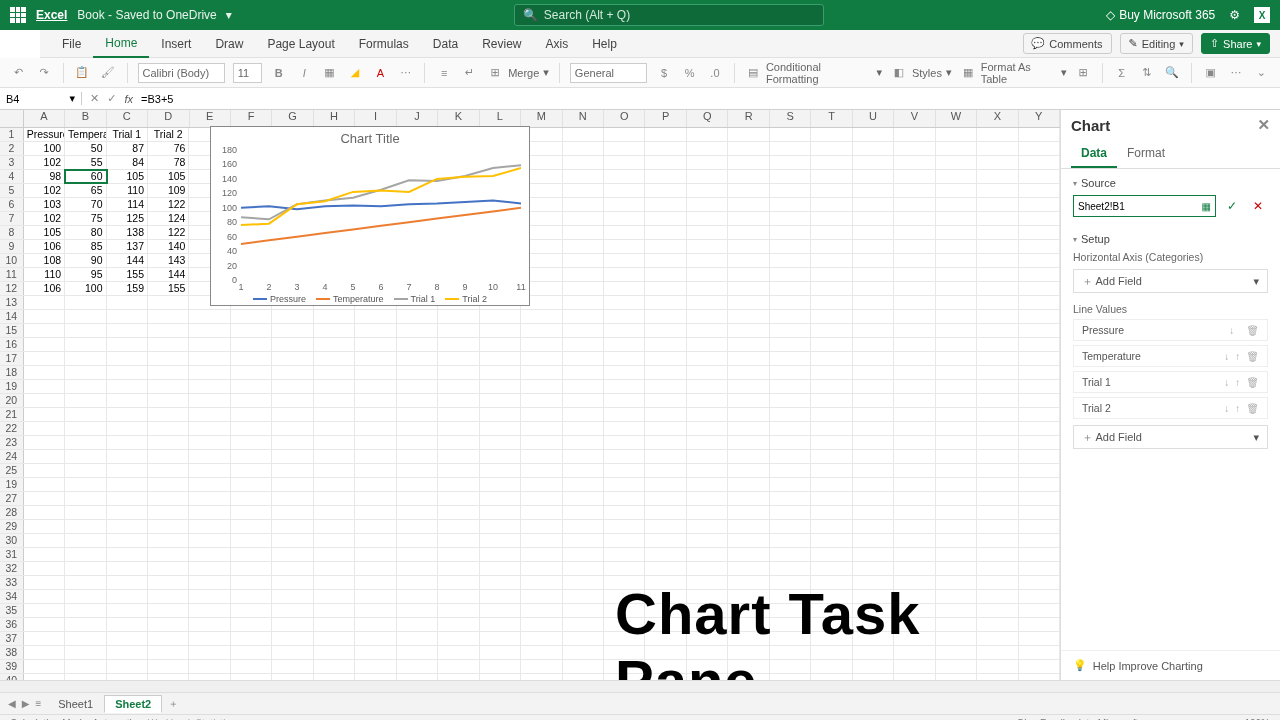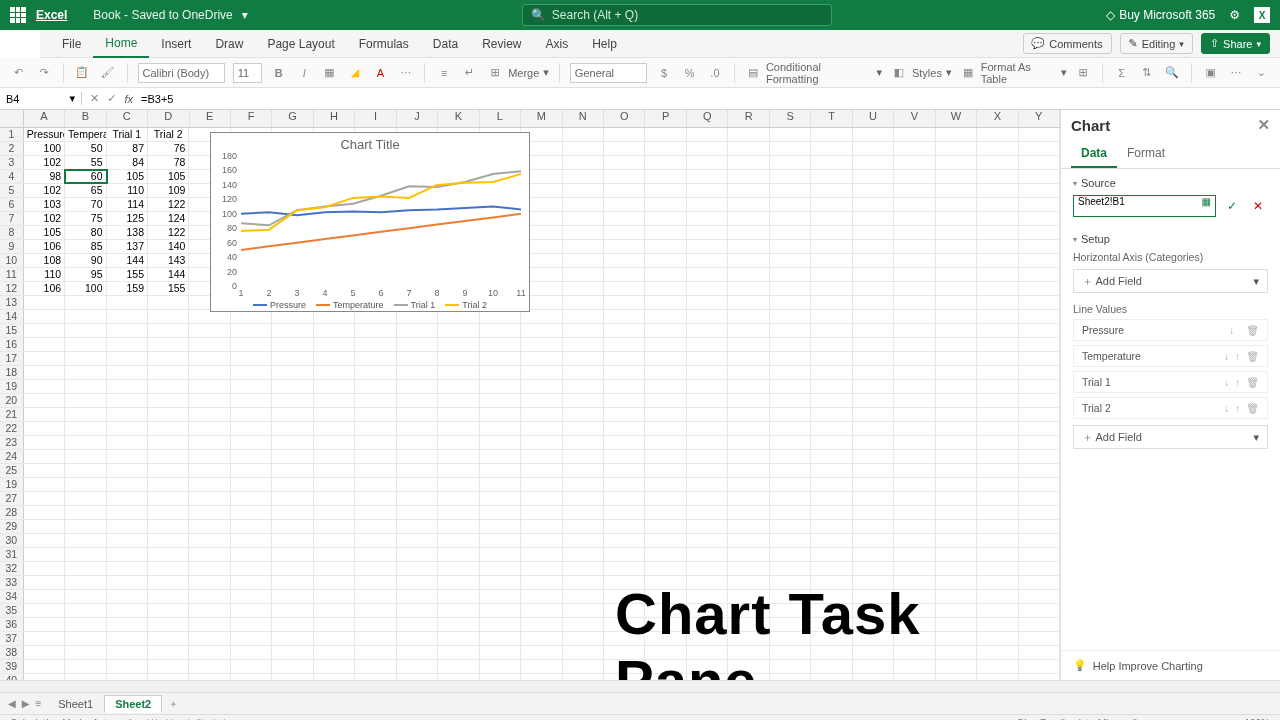--- a/index.html
+++ b/index.html
@@ -2,21 +2,21 @@
 <html><head>
 <meta charset="utf-8">
 <style>
 * { margin: 0; padding: 0; box-sizing: border-box; font-family: 'Segoe UI', Arial, sans-serif; }
 body { width: 1280px; height: 720px; overflow: hidden; background: #fff; position: relative; }
 
 
 .titlebar { height: 30px; background: #107c41; display: flex; align-items: center; color: #fff; font-size: 12px; padding: 0 10px; }
 .titlebar .grid-icon { width: 16px; height: 16px; display: grid; grid-template-columns: repeat(3,1fr); gap: 1px; margin-right: 10px; }
 .titlebar .grid-icon span { background: #fff; }
-.titlebar .app { font-weight: 600; margin-right: 26px; text-decoration: underline; }
+.titlebar .app { font-weight: 600; margin-right: 10px; text-decoration: underline; }
 .titlebar .doc { opacity: .9; display: flex; align-items: center; gap: 9px; }
 .titlebar .search { margin-left: auto; margin-right: auto; background: #0e6a38; border: 1px solid #3a9d6e; border-radius: 3px; width: 310px; height: 22px; display: flex; align-items: center; padding: 0 8px; color: #d0e8da; gap: 6px; }
 .titlebar .right { display: flex; align-items: center; gap: 14px; }
 .titlebar .right .btn { display: flex; align-items: center; gap: 4px; }
 
 
 .ribbon-tabs { height: 28px; background: #f5f5f5; border-bottom: 1px solid #e0e0e0; display: flex; align-items: center; padding: 0 10px; font-size: 12px; color: #444; margin-left: 40px; }
 .ribbon-tabs .tab { padding: 0 12px; height: 28px; display: flex; align-items: center; cursor: pointer; }
 .ribbon-tabs .tab.active { color: #107c41; border-bottom: 2px solid #107c41; }
 .ribbon-tabs .right-actions { margin-left: auto; display: flex; gap: 8px; align-items: center; }
@@ -44,42 +44,42 @@
 .colhead .corner { width: 24px; border-right: 1px solid #ccc; }
 .colhead .ch { width: 42px; text-align: center; border-right: 1px solid #e0e0e0; color: #555; }
 .rows { position: relative; }
 .row { display: flex; height: 14px; border-bottom: 1px solid #e8e8e8; font-size: 10.5px; }
 .row .rh { width: 24px; text-align: center; border-right: 1px solid #ccc; background: #f3f3f3; color: #555; }
 .row .cell { width: 42px; border-right: 1px solid #e8e8e8; text-align: right; padding: 0 3px; overflow: hidden; white-space: nowrap; }
 .row .cell.head { text-align: center; font-weight: 400; }
 .sel-cell { outline: 2px solid #107c41; outline-offset: -1px; }
 
 
-.chart-box { position: absolute; left: 210px; top: 22px; width: 320px; height: 180px; background: #fff; border: 1px solid #888; font-size: 10px; }
+.chart-box { position: absolute; left: 210px; top: 16px; width: 320px; height: 180px; background: #fff; border: 1px solid #888; font-size: 10px; }
 .chart-box .title { text-align: center; padding: 4px 0; font-size: 13px; color: #666; }
 .chart-area { position: relative; height: 130px; margin: 0 10px 0 30px; }
 .chart-area .yt { position: absolute; left: -24px; font-size: 9px; color: #666; width: 20px; text-align: right; }
 .chart-area .xt { position: absolute; bottom: -12px; font-size: 9px; color: #666; width: 10px; text-align: center; }
 .legend { display: flex; justify-content: center; gap: 10px; font-size: 9px; padding-top: 14px; color: #555; }
 .legend span { display: flex; align-items: center; gap: 3px; }
 .legend i { width: 14px; height: 2px; display: inline-block; }
 
 .watermark { position: absolute; left: 615px; top: 470px; font-size: 58px; font-weight: 900; color: #000; letter-spacing: 1px; font-family: Arial Black, Arial; }
 
 
 .taskpane { width: 220px; border-left: 1px solid #ddd; background: #fff; display: flex; flex-direction: column; }
 .taskpane .hdr { display: flex; justify-content: space-between; align-items: center; padding: 6px 10px; font-size: 15px; font-weight: 600; color: #333; }
 .tp-tabs { display: flex; border-bottom: 1px solid #ddd; padding: 0 10px; font-size: 12px; }
 .tp-tabs .t { padding: 6px 10px; color: #666; cursor: pointer; }
 .tp-tabs .t.active { color: #107c41; border-bottom: 2px solid #107c41; font-weight: 600; }
 .tp-sec { padding: 8px 12px; }
 .tp-sec h4 { font-size: 11px; font-weight: 400; color: #444; display: flex; align-items: center; gap: 4px; }
 .tp-sec h4::before { content: "▾"; font-size: 8px; color: #888; }
 .src-row { display: flex; gap: 6px; margin-top: 6px; align-items: center; }
-.src-input { flex: 1; border: 1px solid #107c41; height: 22px; font-size: 10px; padding: 0 4px; display: flex; justify-content: space-between; }
+.src-input { flex: 1; border: 1px solid #107c41; height: 22px; font-size: 10px; padding: 0 4px; display: flex; align-items: center; justify-content: space-between; }
 .src-btn { width: 20px; height: 20px; display: flex; align-items: center; justify-content: center; color: #666; font-size: 12px; }
 .sub-label { font-size: 10.5px; color: #666; margin-top: 6px; }
 .add-field { border: 1px solid #ddd; height: 24px; display: flex; align-items: center; padding: 0 8px; font-size: 11px; color: #555; margin-top: 6px; gap: 6px; justify-content: space-between; }
 .series-row { border: 1px solid #eee; height: 22px; display: flex; align-items: center; padding: 0 8px; font-size: 10.5px; color: #555; margin-top: 4px; justify-content: space-between; }
 .series-row .acts { display: flex; gap: 6px; color: #aaa; font-size: 10px; }
 
 
 .scroll-h { height: 12px; background: #f0f0f0; border-top: 1px solid #ddd; }
 .sheetbar { height: 22px; background: #f3f3f3; border-top: 1px solid #ddd; display: flex; align-items: center; font-size: 11px; padding: 0 8px; gap: 6px; }
 .sheetbar .st { padding: 2px 10px; border: 1px solid transparent; color: #555; }

